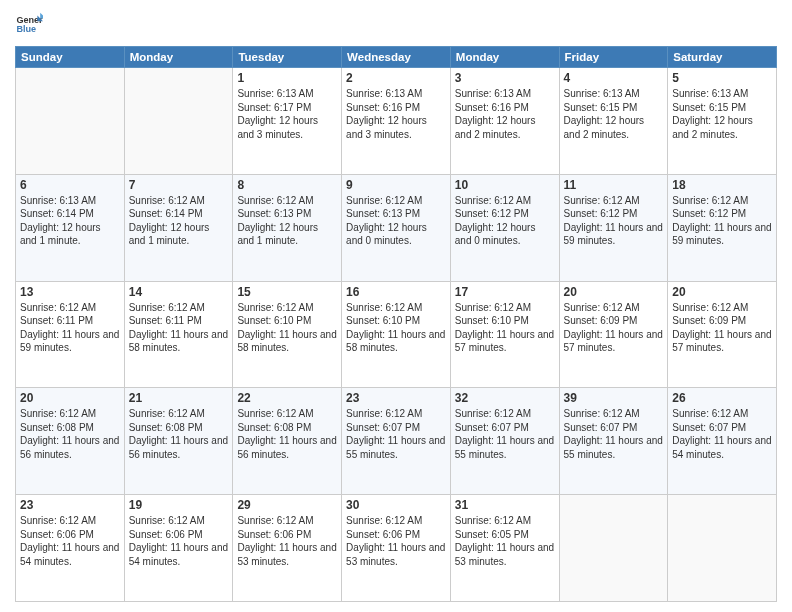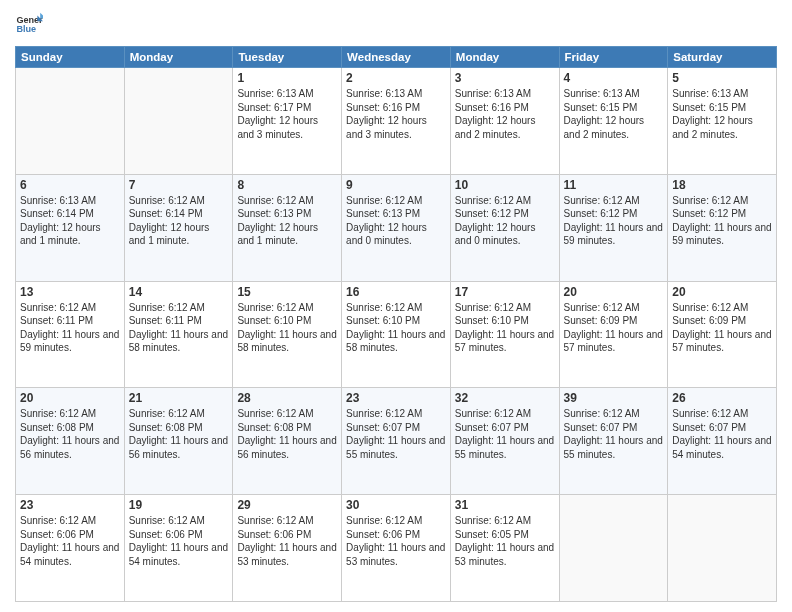--- a/index.html
+++ b/index.html
@@ -202,21 +202,21 @@
         <tr class="row-alt">
           <td>
             <span class="day-num">20</span>
             <div class="cell-text">Sunrise: 6:12 AM<br>Sunset: 6:08 PM<br>Daylight: 11 hours and 56 minutes.</div>
           </td>
           <td>
             <span class="day-num">21</span>
             <div class="cell-text">Sunrise: 6:12 AM<br>Sunset: 6:08 PM<br>Daylight: 11 hours and 56 minutes.</div>
           </td>
           <td>
-            <span class="day-num">28</span>
+            <span class="day-num">22</span>
             <div class="cell-text">Sunrise: 6:12 AM<br>Sunset: 6:08 PM<br>Daylight: 11 hours and 56 minutes.</div>
           </td>
           <td>
             <span class="day-num">23</span>
             <div class="cell-text">Sunrise: 6:12 AM<br>Sunset: 6:07 PM<br>Daylight: 11 hours and 55 minutes.</div>
           </td>
           <td>
             <span class="day-num">32</span>
             <div class="cell-text">Sunrise: 6:12 AM<br>Sunset: 6:07 PM<br>Daylight: 11 hours and 55 minutes.</div>
           </td>

